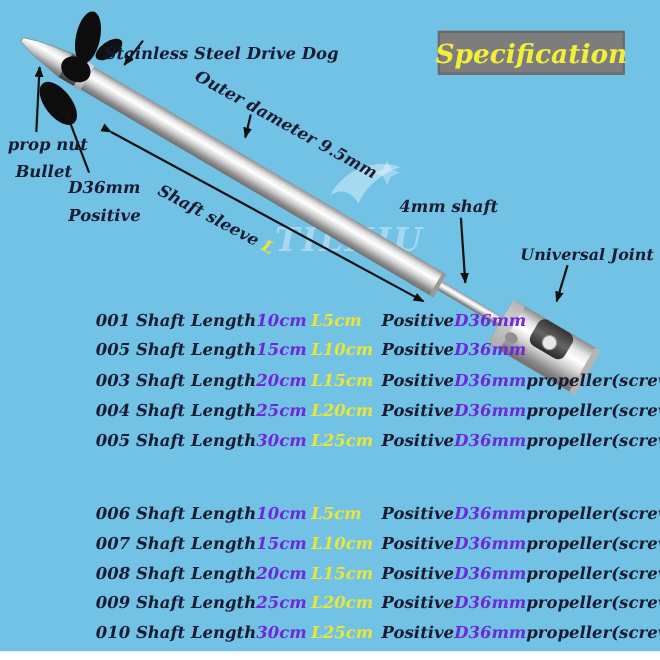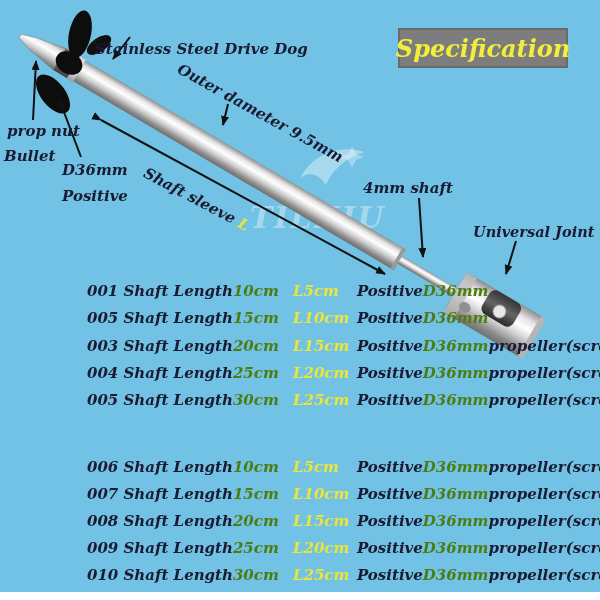--- a/index.html
+++ b/index.html
@@ -2,32 +2,32 @@
 <html><head>
 <meta charset="utf-8">
 <style>
   html,body{margin:0;padding:0;background:#ffffff;}
   .canvas{position:relative;width:600px;height:600px;overflow:hidden;background:#ffffff;
           font-family:"DejaVu Serif","Liberation Serif",serif;}
   .bg{position:absolute;left:0;top:0;width:600px;height:592px;background:#72c2e5;}
   .photo-layer{position:absolute;left:0;top:0;z-index:1;}
   .txt{position:absolute;z-index:3;font-weight:bold;font-style:italic;color:#1a1a30;white-space:nowrap;}
   .t-dark{color:#1a1a30;}
-  .t-red{color:#4d7c0f;}
+  .t-red{color:#6d28d9;}
   .t-yel{color:#e9e639;}
   .small-label{font-size:15px;}
   .rot{transform-origin:0 0;}
   .badge{position:absolute;left:398px;top:28px;width:170px;height:40px;z-index:3;
          background:#7d7d7d;border:2px solid #6a6a6a;box-sizing:border-box;
          display:flex;align-items:center;justify-content:center;text-align:right;}
   .badge span{font-size:24px;font-weight:bold;font-style:italic;color:#f2ee3a;}
   .sec-title{position:absolute;left:48px;z-index:3;font-size:20px;font-weight:bold;font-style:italic;white-space:nowrap;}
   .spec-row{position:absolute;left:87px;z-index:3;font-size:15px;font-weight:bold;font-style:italic;white-space:nowrap;}
   .vlen{display:inline-block;width:50px;}
-  .vslv{display:inline-block;width:58px;margin-left:10px;margin-right:6px;}
+  .vslv{display:inline-block;width:58px;margin-right:6px;}
 </style>
 </head>
 <body>
 
 <div class="canvas">
   <div class="bg"></div>
 
   <svg class="photo-layer" width="600" height="600" viewBox="0 0 600 600">
     <defs>
       <linearGradient id="gMetal" x1="0" y1="0" x2="0" y2="1">
@@ -98,21 +98,21 @@
     </g>
   </svg>
 
   <div class="badge">
     <span>Specification</span>
   </div>
 
   <div class="txt small-label" style="left:95px;top:16px;margin-top:24px;">Stainless Steel Drive Dog</div>
   <div class="txt small-label rot" style="left:183px;top:60px;transform:rotate(29deg);">Outer dameter 9.5mm</div>
   <div class="txt small-label" style="left:7px;top:122px;">prop nut</div>
-  <div class="txt small-label" style="left:4px;top:147px;">Bullet</div>
+  <div class="txt small-label" style="left:14px;top:147px;">Bullet</div>
   <div class="txt small-label" style="left:62px;top:161px;">D36mm</div>
   <div class="txt small-label" style="left:62px;top:187px;">Positive</div>
   <div class="txt small-label rot" style="left:149px;top:164px;transform:rotate(28deg);"><span class="t-dark">Shaft sleeve </span><span class="t-yel">L</span></div>
   <div class="txt small-label" style="left:363px;top:179px;">4mm shaft</div>
   <div class="txt" style="left:473px;top:223px;font-size:14.5px;">Universal Joint</div>
 
 
   <div class="spec-row" style="top:282px;"><span class="t-dark"><span>001</span><span> Shaft Length</span></span><span class="t-red vlen">10cm</span><span class="t-yel vslv">L5cm</span><span class="t-dark">Positive</span><span class="t-red">D36mm</span><span class="t-dark"></span></div>
 
   <div class="spec-row" style="top:309px;"><span class="t-dark"><span>005</span><span> Shaft Length</span></span><span class="t-red vlen">15cm</span><span class="t-yel vslv">L10cm</span><span class="t-dark">Positive</span><span class="t-red">D36mm</span><span class="t-dark"></span></div>

